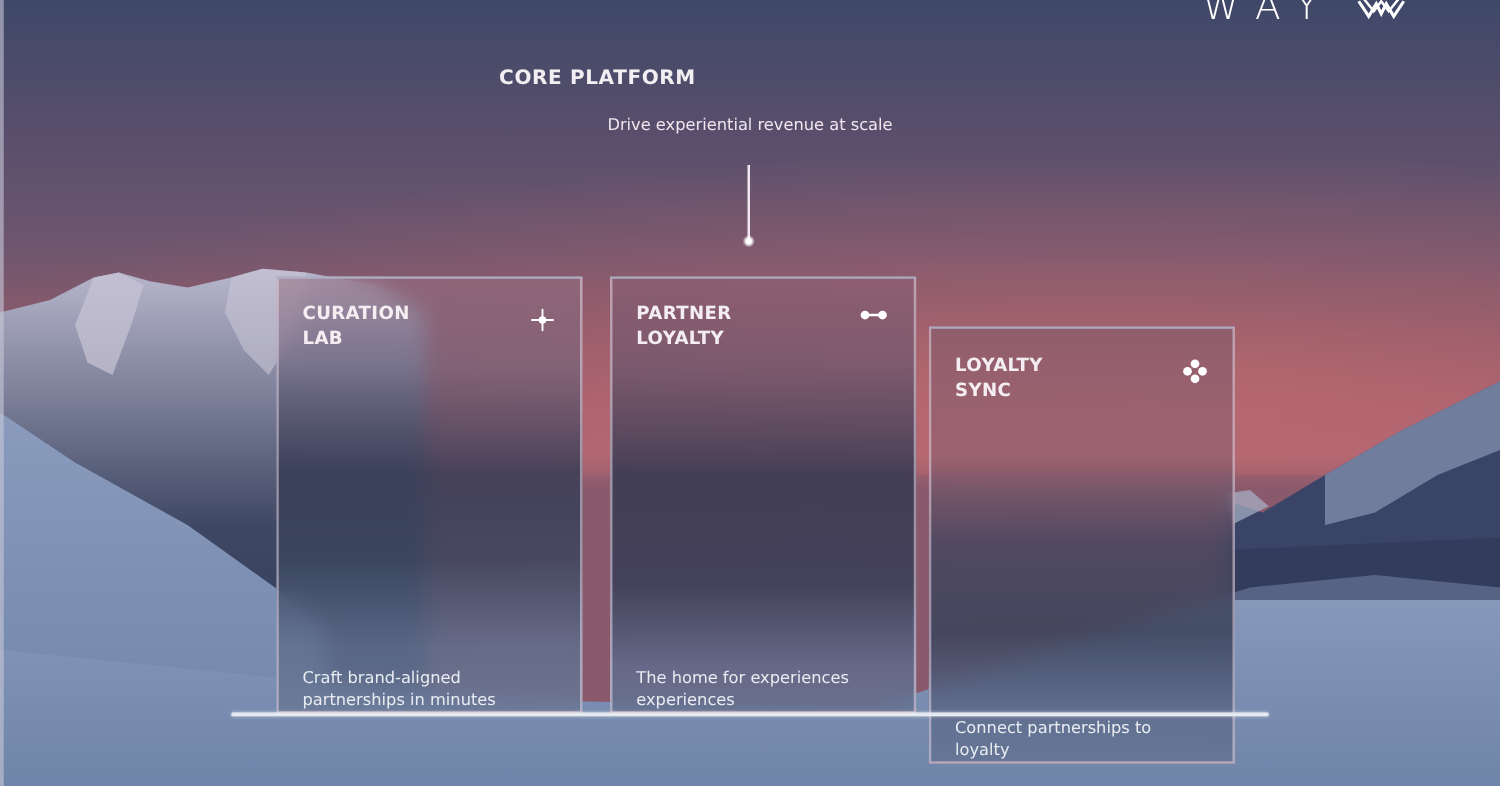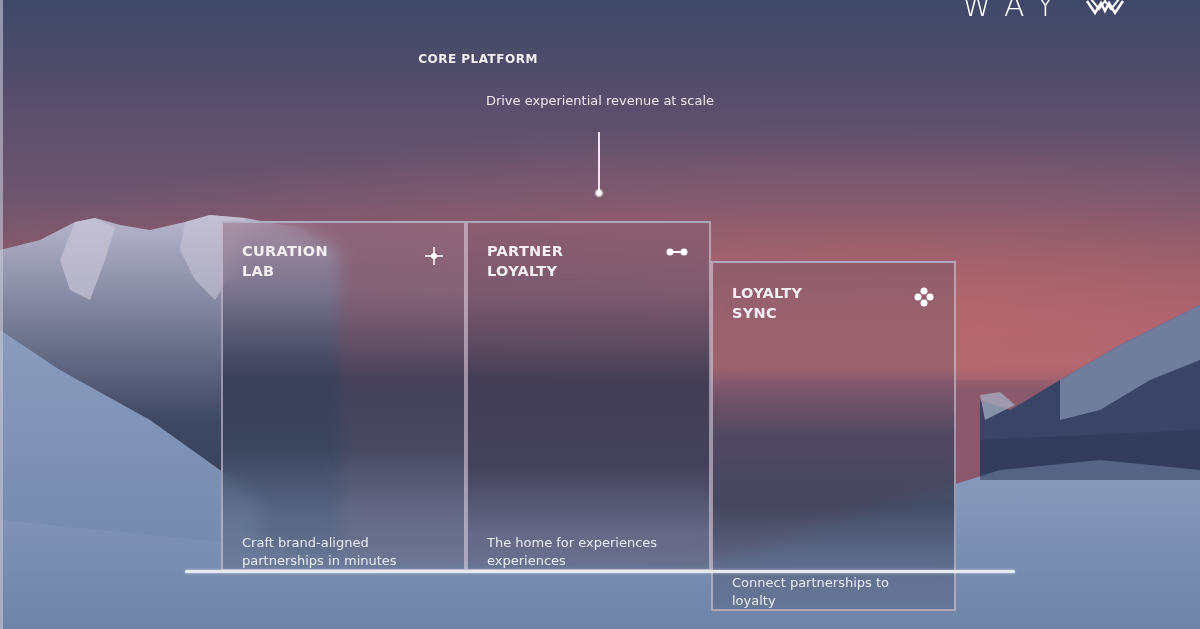--- a/index.html
+++ b/index.html
@@ -8,31 +8,31 @@
     background: linear-gradient(180deg, #3f4868 0%, #5a4f6c 18%, #6f566e 32%, #8a5a6a 42%, #a96270 52%, #b06872 58%, #8a5a6c 62%); }
   .sky-glow { position:absolute; left:-100px; right:-100px; top:120px; height:260px;
     background: radial-gradient(ellipse at 70% 70%, rgba(200,110,110,0.55) 0%, rgba(180,100,110,0.3) 40%, rgba(0,0,0,0) 70%); }
   .mountains { position:absolute; left:0; top:0; width:1200px; height:629px; }
   .left-edge { position:absolute; left:0; top:0; width:3px; height:629px; background:#c8c8d8; opacity:0.6; }
 
   .logo { position:absolute; top:-12px; left:962px; display:flex; align-items:center; gap:16px; }
   .logo-text { font-family:"DejaVu Sans", sans-serif; font-weight:300; font-size:30px; letter-spacing:14px; color:#fff; }
   .logo-emblem { width:40px; height:22px; }
 
-  .header-title { position:absolute; top:52px; left:0; width:956px; text-align:center; font-weight:bold; font-size:12px; letter-spacing:0.5px; color:#f2eef2; }
+  .header-title { position:absolute; top:52px; left:0; width:956px; text-align:center; font-weight:bold; font-size:16px; letter-spacing:0.5px; color:#f2eef2; }
   .header-sub { position:absolute; top:93px; left:0; width:1200px; text-align:center; font-size:13px; color:#efe6ee; }
   .arrow { position:absolute; left:598px; top:132px; width:2px; height:60px; background:#f1e6ef; }
   .arrow-head { position:absolute; left:594px; top:188px; width:10px; height:10px; border-radius:50%; background:radial-gradient(circle, #fff 30%, rgba(255,255,255,0) 70%); }
 
-  .cards { position:absolute; top:221px; left:221px; display:flex; }
+  .cards { position:absolute; top:221px; left:221px; display:flex; gap:10px; }
   .card { position:relative; width:245px; height:350px; box-sizing:border-box;
     border:2px solid rgba(230,215,230,0.55);
     background: linear-gradient(180deg, rgba(150,110,130,0.55) 0%, rgba(110,100,125,0.6) 20%, rgba(55,60,85,0.85) 45%, rgba(60,70,95,0.85) 65%, rgba(95,110,140,0.85) 85%, rgba(105,120,150,0.85) 100%);
     backdrop-filter: blur(8px); }
-  .card.c2 { background: linear-gradient(180deg, rgba(140,95,115,0.6) 0%, rgba(100,85,110,0.65) 20%, rgba(55,58,82,0.88) 45%, rgba(58,62,88,0.88) 70%, rgba(95,108,140,0.85) 90%, rgba(100,115,145,0.85) 100%); }
+  .card.c2 { background: linear-gradient(180deg, rgba(140,95,115,0.6) 0%, rgba(100,85,110,0.65) 20%, rgba(55,58,82,0.88) 45%, rgba(58,62,88,0.88) 70%, rgba(95,108,140,0.85) 90%, rgba(100,115,145,0.85) 100%); margin-left: 12px; }
   .card.c3 { width:245px; background: linear-gradient(180deg, rgba(130,90,110,0.6) 0%, rgba(140,95,110,0.6) 30%, rgba(70,70,95,0.85) 50%, rgba(60,68,92,0.88) 70%, rgba(95,108,140,0.85) 90%, rgba(100,115,145,0.85) 100%); margin-top: 40px; }
   .card-title { position:absolute; left:19px; top:18px; font-weight:bold; font-size:14.5px; line-height:20px; color:#f4eef2; letter-spacing:0.3px; }
   .card-title span { display:block; }
   .card-icon { position:absolute; right:20px; top:24px; width:20px; height:18px; }
   .card-desc { position:absolute; left:19px; top:311px; font-size:13px; line-height:18px; color:#e8ecf2; width:215px; }
   .card-desc span { display:block; }
 
   .base-line { position:absolute; left:185px; top:570px; width:830px; height:3px; background:#e7eaf0; border-radius:2px; box-shadow:0 0 3px rgba(255,255,255,0.6); }
 </style>
 </head>

